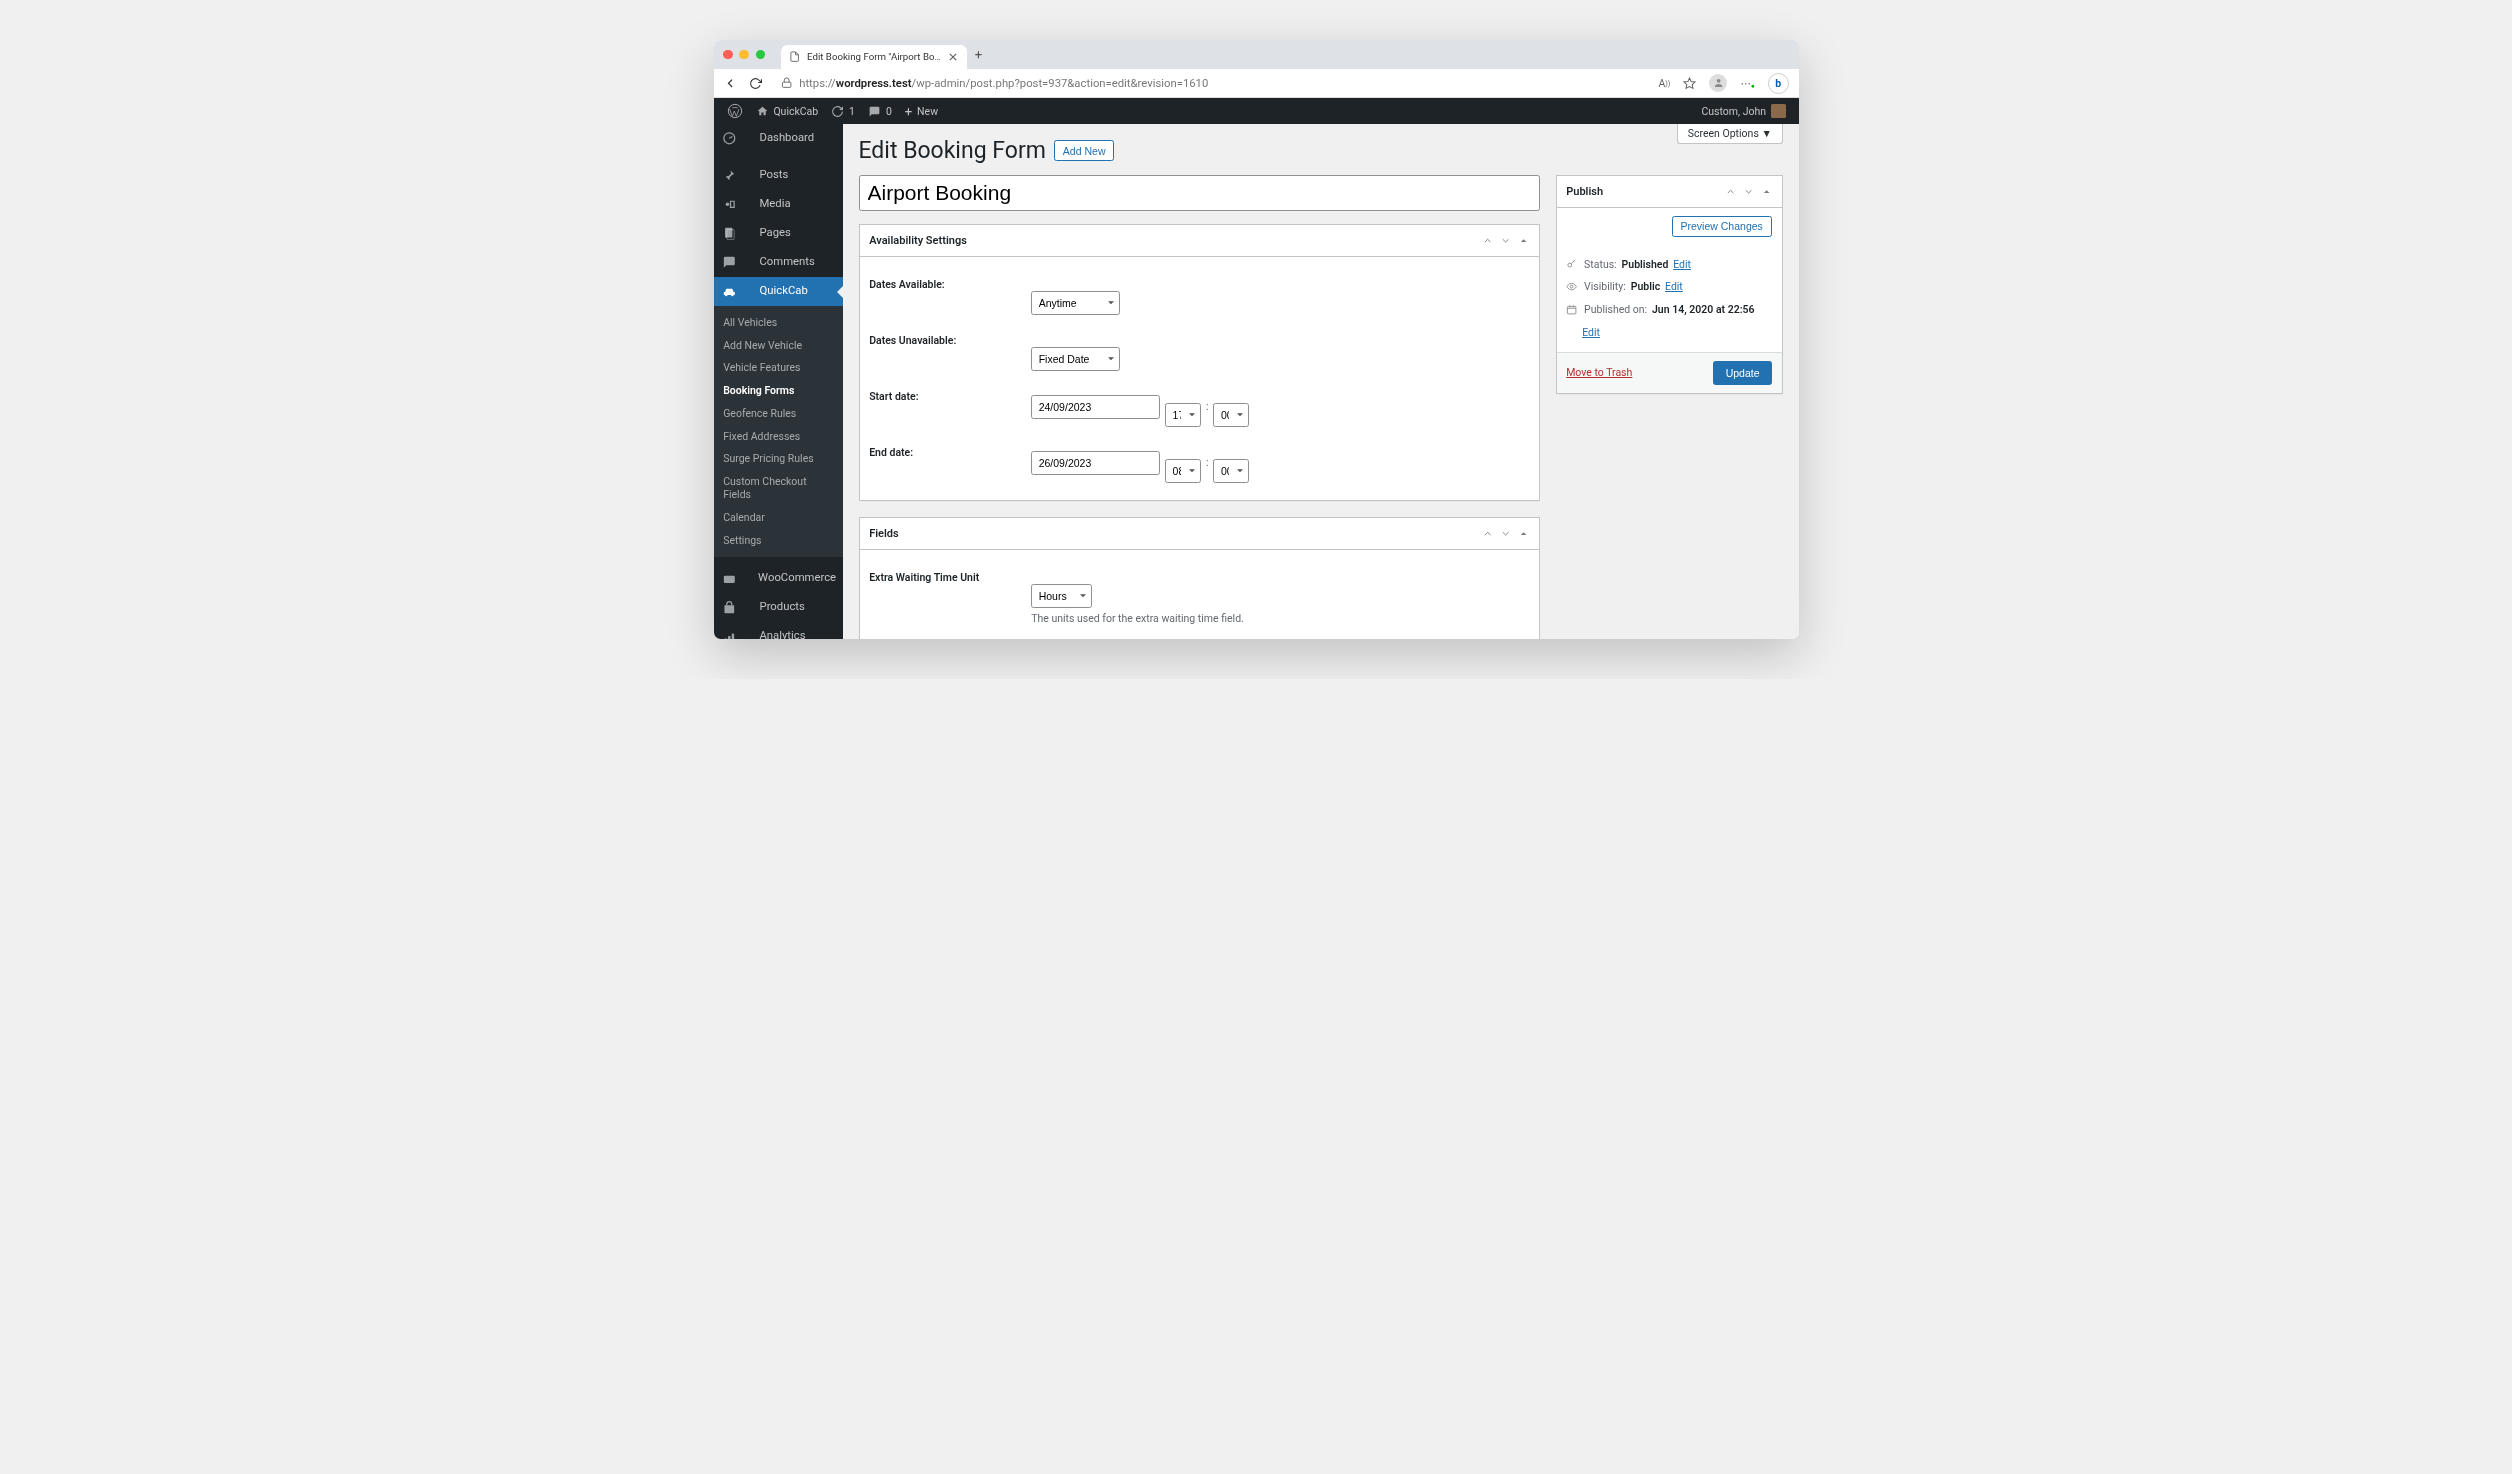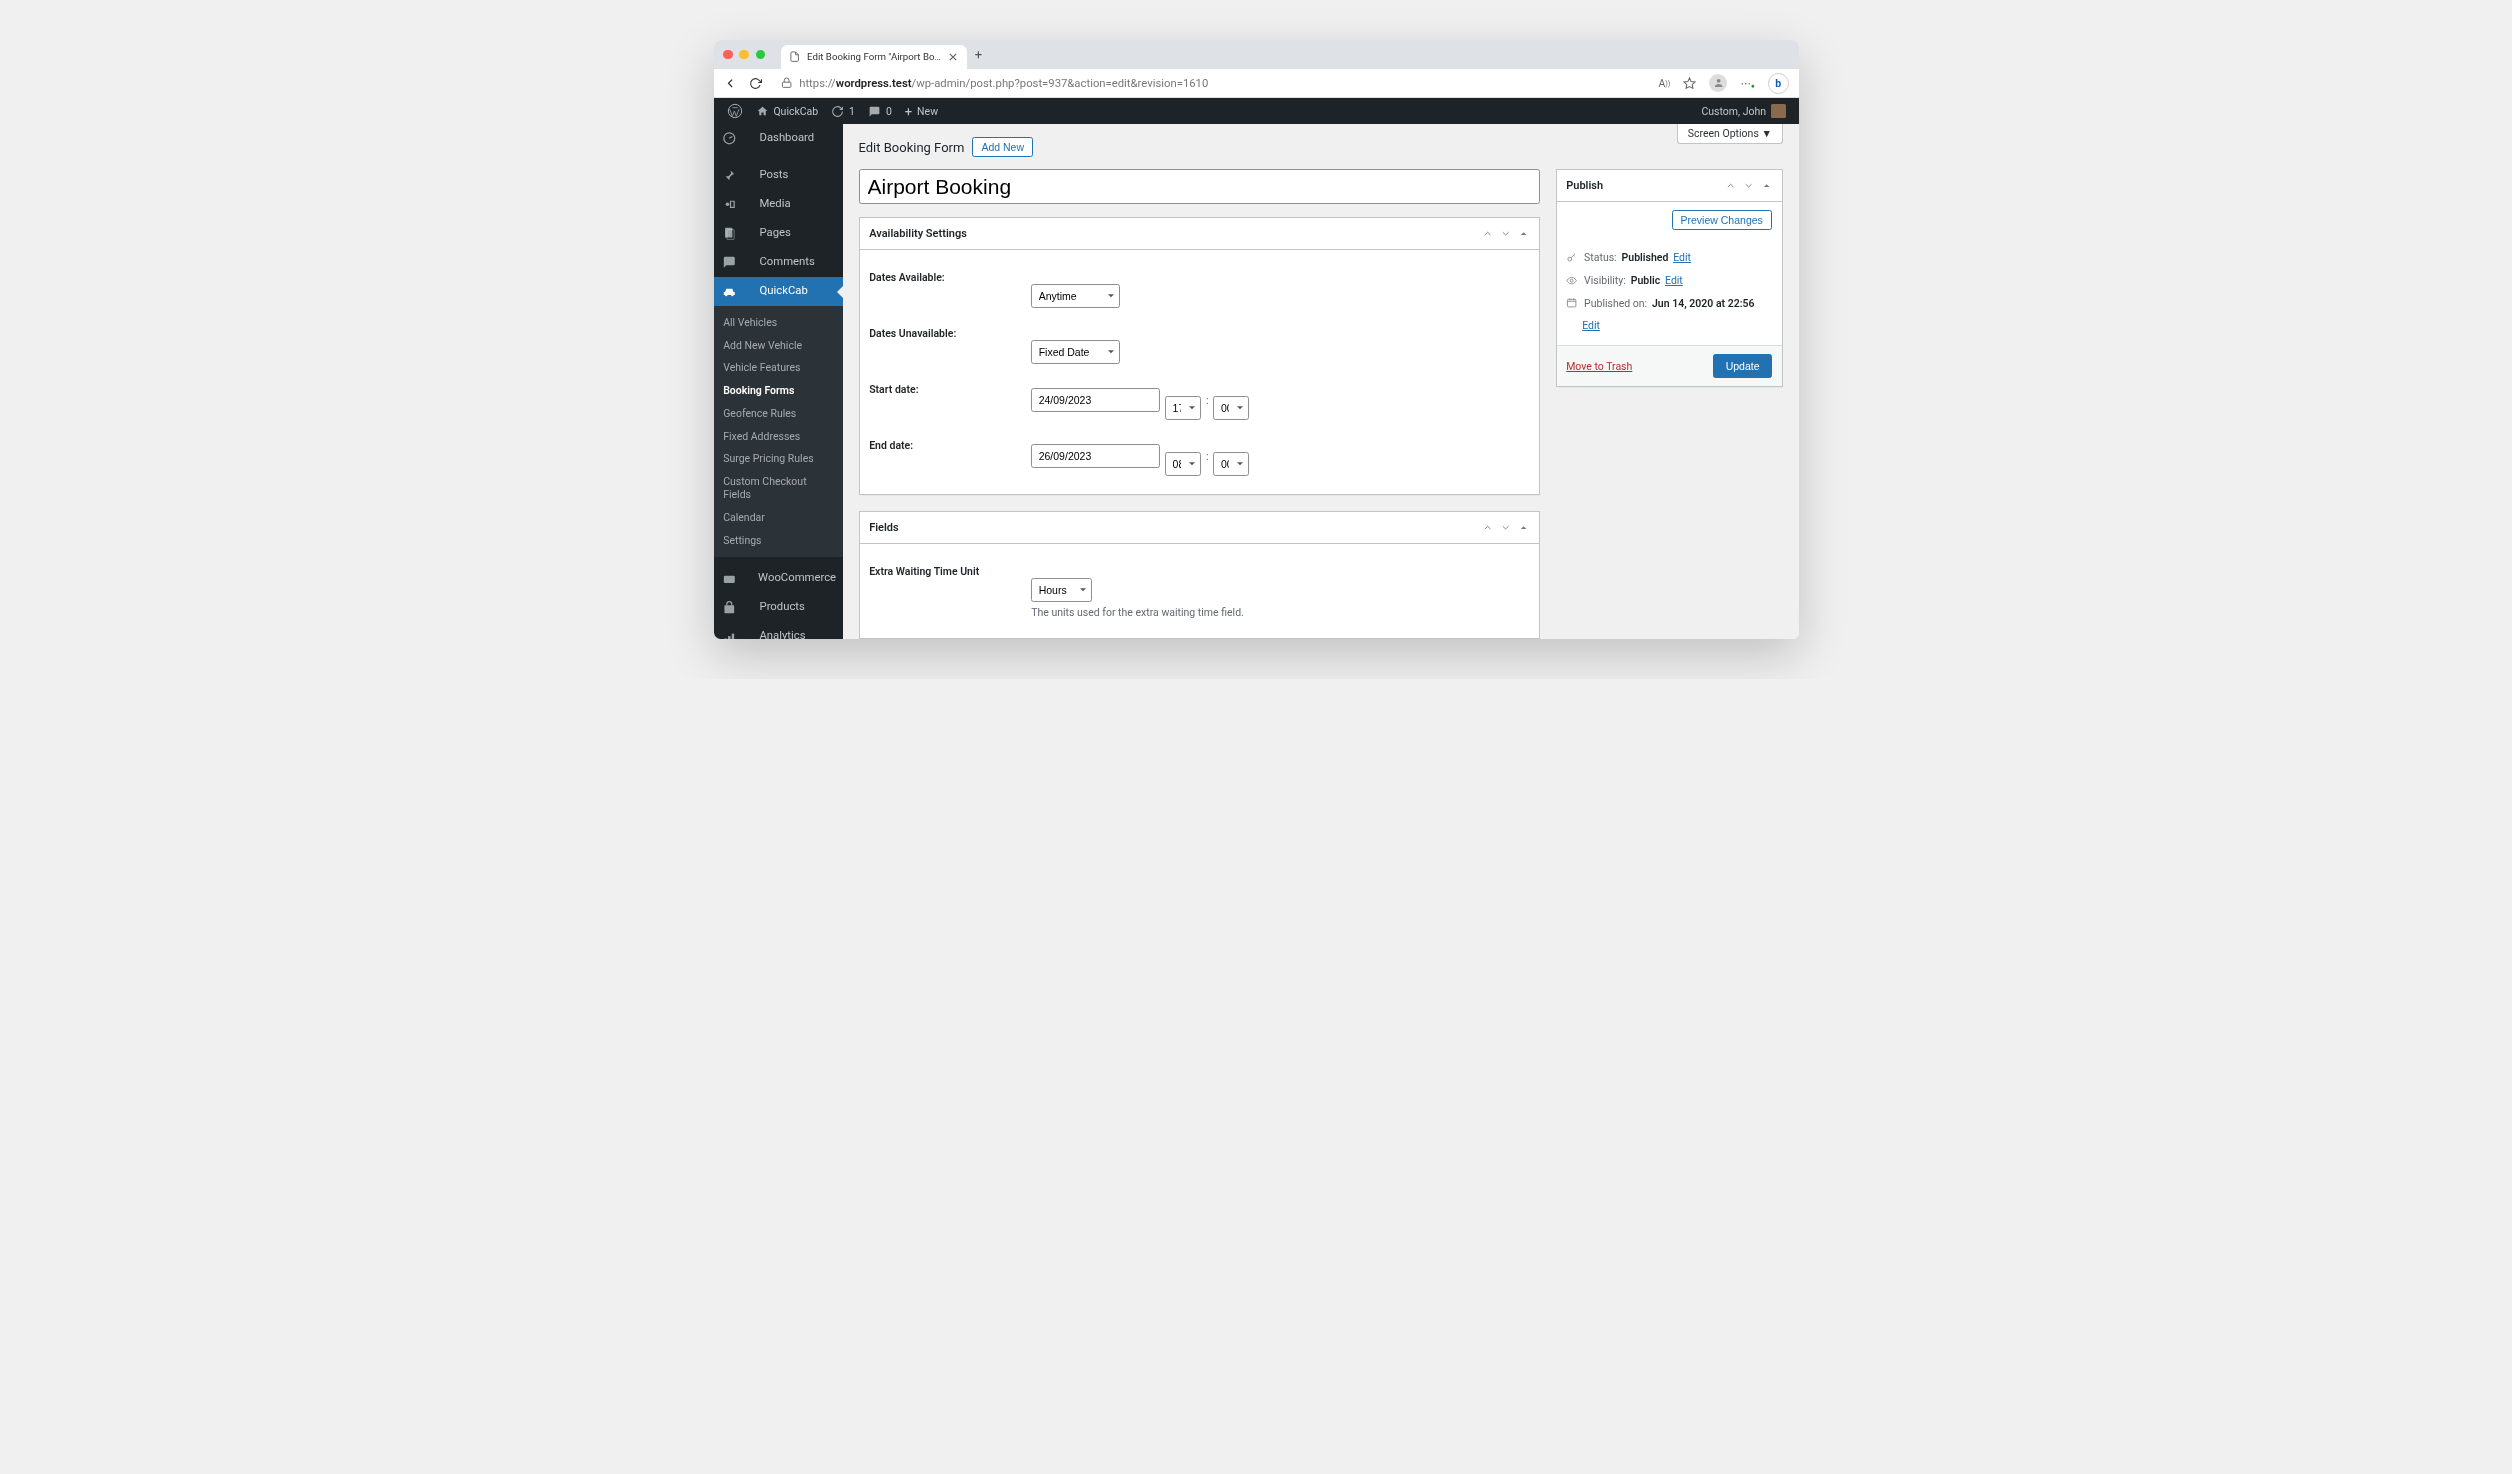--- a/index.html
+++ b/index.html
@@ -34,21 +34,21 @@
 .wp-menu-item .micon { width: 16px; height: 16px; display: flex; align-items: center; justify-content: center; color: rgba(240,246,252,0.6); }
 .wp-menu-item.active { background: #2271b1; color: #fff; position: relative; }
 .wp-menu-item.active .micon { color: #fff; }
 .wp-menu-item.active::after { content:''; position:absolute; right:0; top:50%; transform:translateY(-50%); border: 6.5px solid transparent; border-right-color: #f0f0f1; }
 .wp-submenu { background: #2c3338; padding: 4.9px 0; }
 .wp-submenu-item { padding: 4.9px 9.7px; font-size: 10.5px; color: #a7aaad; cursor: pointer; }
 .wp-submenu-item.current { color: #fff; font-weight: 600; }
 .wp-content { flex: 1; background: #f0f0f1; overflow-y: auto; padding: 0 16px 32px; position: relative; }
 .screen-options { position: absolute; top: 0; right: 16px; background: #fff; border: 0.8px solid #c3c4c7; border-top: none; border-radius: 0 0 3.2px 3.2px; padding: 3.2px 9.7px; font-size: 10.5px; color: #2c3338; cursor: pointer; }
 .wp-heading { display: flex; align-items: center; gap: 8px; padding-top: 13px; margin-bottom: 11.3px; }
-.wp-heading h1 { font-size: 13px; font-weight: 400; color: #1d2327; }
+.wp-heading h1 { font-size: 23px; font-weight: 400; color: #1d2327; }
 .page-action { border: 0.8px solid #2271b1; color: #2271b1; background: #fff; padding: 3.2px 8px; font-size: 10.5px; border-radius: 2.4px; cursor: pointer; }
 .columns { display: flex; gap: 16px; }
 .col-main { flex: 1; min-width: 0; }
 .col-side { width: 227px; }
 .title-input { width: 100%; padding: 4.9px 8px; font-size: 21px; border: 0.8px solid #8c8f94; border-radius: 2.4px; background: #fff; margin-bottom: 13px; }
 .postbox { background: #fff; border: 0.8px solid #c3c4c7; box-shadow: 0 0.8px 0.8px rgba(0,0,0,0.04); margin-bottom: 16px; }
 .postbox-header { border-bottom: 0.8px solid #c3c4c7; display: flex; align-items: center; padding: 0 9.7px; height: 32px; }
 .postbox-header h2 { font-size: 11px; font-weight: 600; flex: 1; }
 .postbox-actions { display: flex; gap: 6.5px; color: #787c82; }
 .postbox-actions span { cursor: pointer; }

